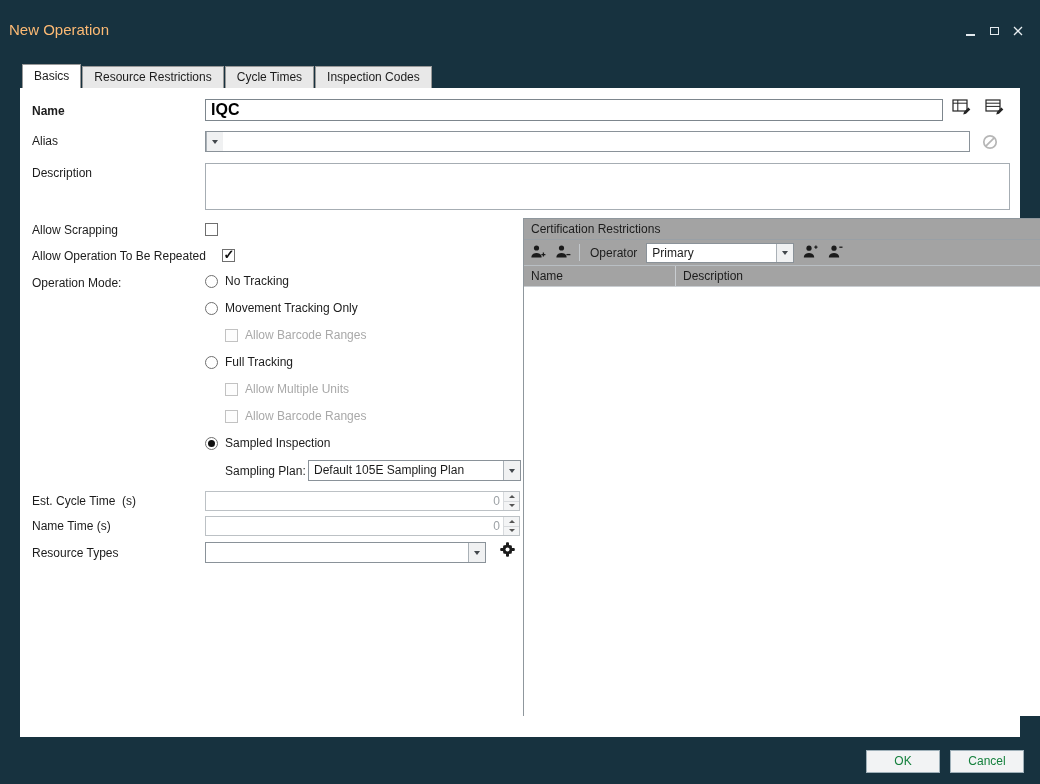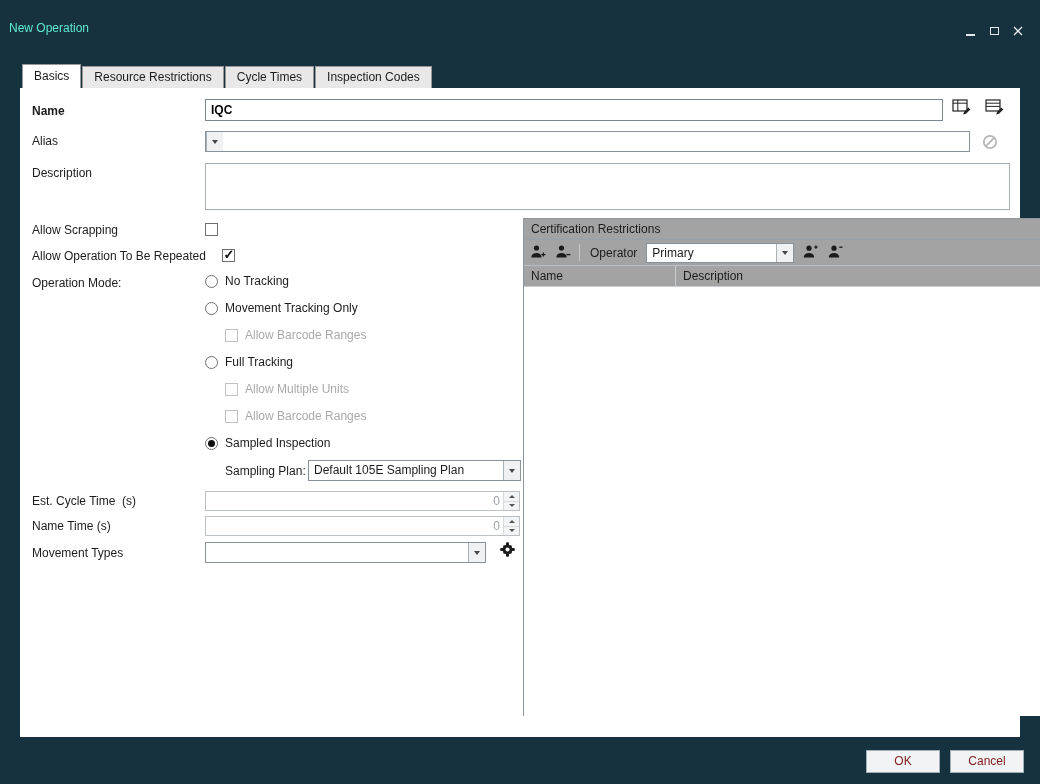--- a/index.html
+++ b/index.html
@@ -3,35 +3,35 @@
 <meta charset="utf-8">
 <style>
   * { margin:0; padding:0; box-sizing:border-box; }
   html,body { background:#0d1f29; }
   .window {
     position:relative; width:1040px; height:784px;
     background:#17323f; overflow:hidden;
     font-family:"Liberation Sans", sans-serif; color:#1c1c1c;
   }
   
-  .title { position:absolute; left:9px; top:21px; font-size:12px; color:#5eead4; }
+  .title { position:absolute; left:9px; top:21px; font-size:15px; color:#fdba74; }
   .win-controls { position:absolute; right:10px; top:22px; display:flex; }
   .winbtn { width:24px; height:18px; display:flex; align-items:center; justify-content:center; cursor:default; }
   .ic-min { width:9px; height:2px; background:#e3eaee; margin-top:7px; }
   .ic-max { width:9px; height:8px; border:1px solid #e3eaee; }
   
   .tabs { position:absolute; left:22px; top:64px; height:24px; display:flex; align-items:flex-end; }
   .tab { height:22px; line-height:21px; padding:0 11px; font-size:12px; background:#e8e8e8;
          border:1px solid #989898; border-bottom:none; margin-right:1px; color:#1c1c1c; cursor:default; }
   .tab.active { height:24px; line-height:23px; background:#fff; }
   
   .panel { position:absolute; left:20px; top:88px; width:1000px; height:649px; background:#fff; }
   .lbl { position:absolute; left:12px; font-size:12px; white-space:pre; color:#1c1c1c; }
   .bold { font-weight:700; }
-  .tinput { position:absolute; border:1px solid #7d868d; background:#fff; font-size:12px;
+  .tinput { position:absolute; border:1px solid #7d868d; background:#fff; font-size:16px;
             font-family:inherit; padding:0 5px; }
   .name-input { left:185px; top:11px; width:738px; height:22px; font-weight:700; }
   .iconbtn { position:absolute; width:22px; height:19px; background:transparent; border:none;
              padding:0; display:flex; align-items:center; justify-content:center; cursor:default; }
   .textarea { position:absolute; left:185px; top:75px; width:805px; height:47px;
               border:1px solid #a6adb3; resize:none; font-family:inherit; font-size:12px; padding:3px 5px; }
   .combo { position:absolute; height:21px; border:1px solid #8a9299; background:#fff; display:flex; }
   .combo .val { flex:1; font-size:12px; line-height:19px; padding:0 5px; overflow:hidden; white-space:pre; }
   .combo .dd { width:17px; border-left:1px solid #aab1b7; background:#f0f1f2;
                display:flex; align-items:center; justify-content:center; }
@@ -70,21 +70,21 @@
   .tsep { width:1px; height:17px; background:#c3c8cc; }
   .tlabel { font-size:12px; margin:0 2px 0 3px; }
   .op-combo { position:relative; width:148px; height:20px; }
   .cp-header { height:21px; display:flex; border-bottom:1px solid #c9cdd1; font-size:12px; }
   .cp-header .col { line-height:20px; padding-left:7px; cursor:default; }
   .cp-header .col.name { width:152px; border-right:1px solid #c9cdd1; }
   .cp-header .col.desc { flex:1; }
   .cp-body { height:429px; background:#fff; }
   
   .footer-btn { position:absolute; width:74px; height:23px; background:#f2f3f4; border:1px solid #9fb0b9;
-                font-size:12px; font-family:inherit; color:#7f1d1d; text-align:center; line-height:21px; cursor:default; }
+                font-size:12px; font-family:inherit; color:#15803d; text-align:center; line-height:21px; cursor:default; }
 </style>
 </head>
 <body>
 
 <div class="window">
 
   <div>
     <div class="title">New Operation</div>
     <div class="win-controls">
       <div class="winbtn">
@@ -228,21 +228,21 @@
         <div>
             <span class="tri-up"></span>
           </div>
         <div>
             <span class="tri-dn"></span>
           </div>
       </div>
     </div>
 
     
-    <div class="lbl" style="top:458px">Movement Types</div>
+    <div class="lbl" style="top:458px">Resource Types</div>
     <div class="combo" style="left:185px;top:454px;width:281px">
       <div class="val"></div>
       <div class="dd">
         <span class="tri"></span>
       </div>
     </div>
     <button class="gearbtn">
       <span>
         <svg width="17" height="17" viewBox="0 0 17 17">
           <g fill="#1b1b1b">

